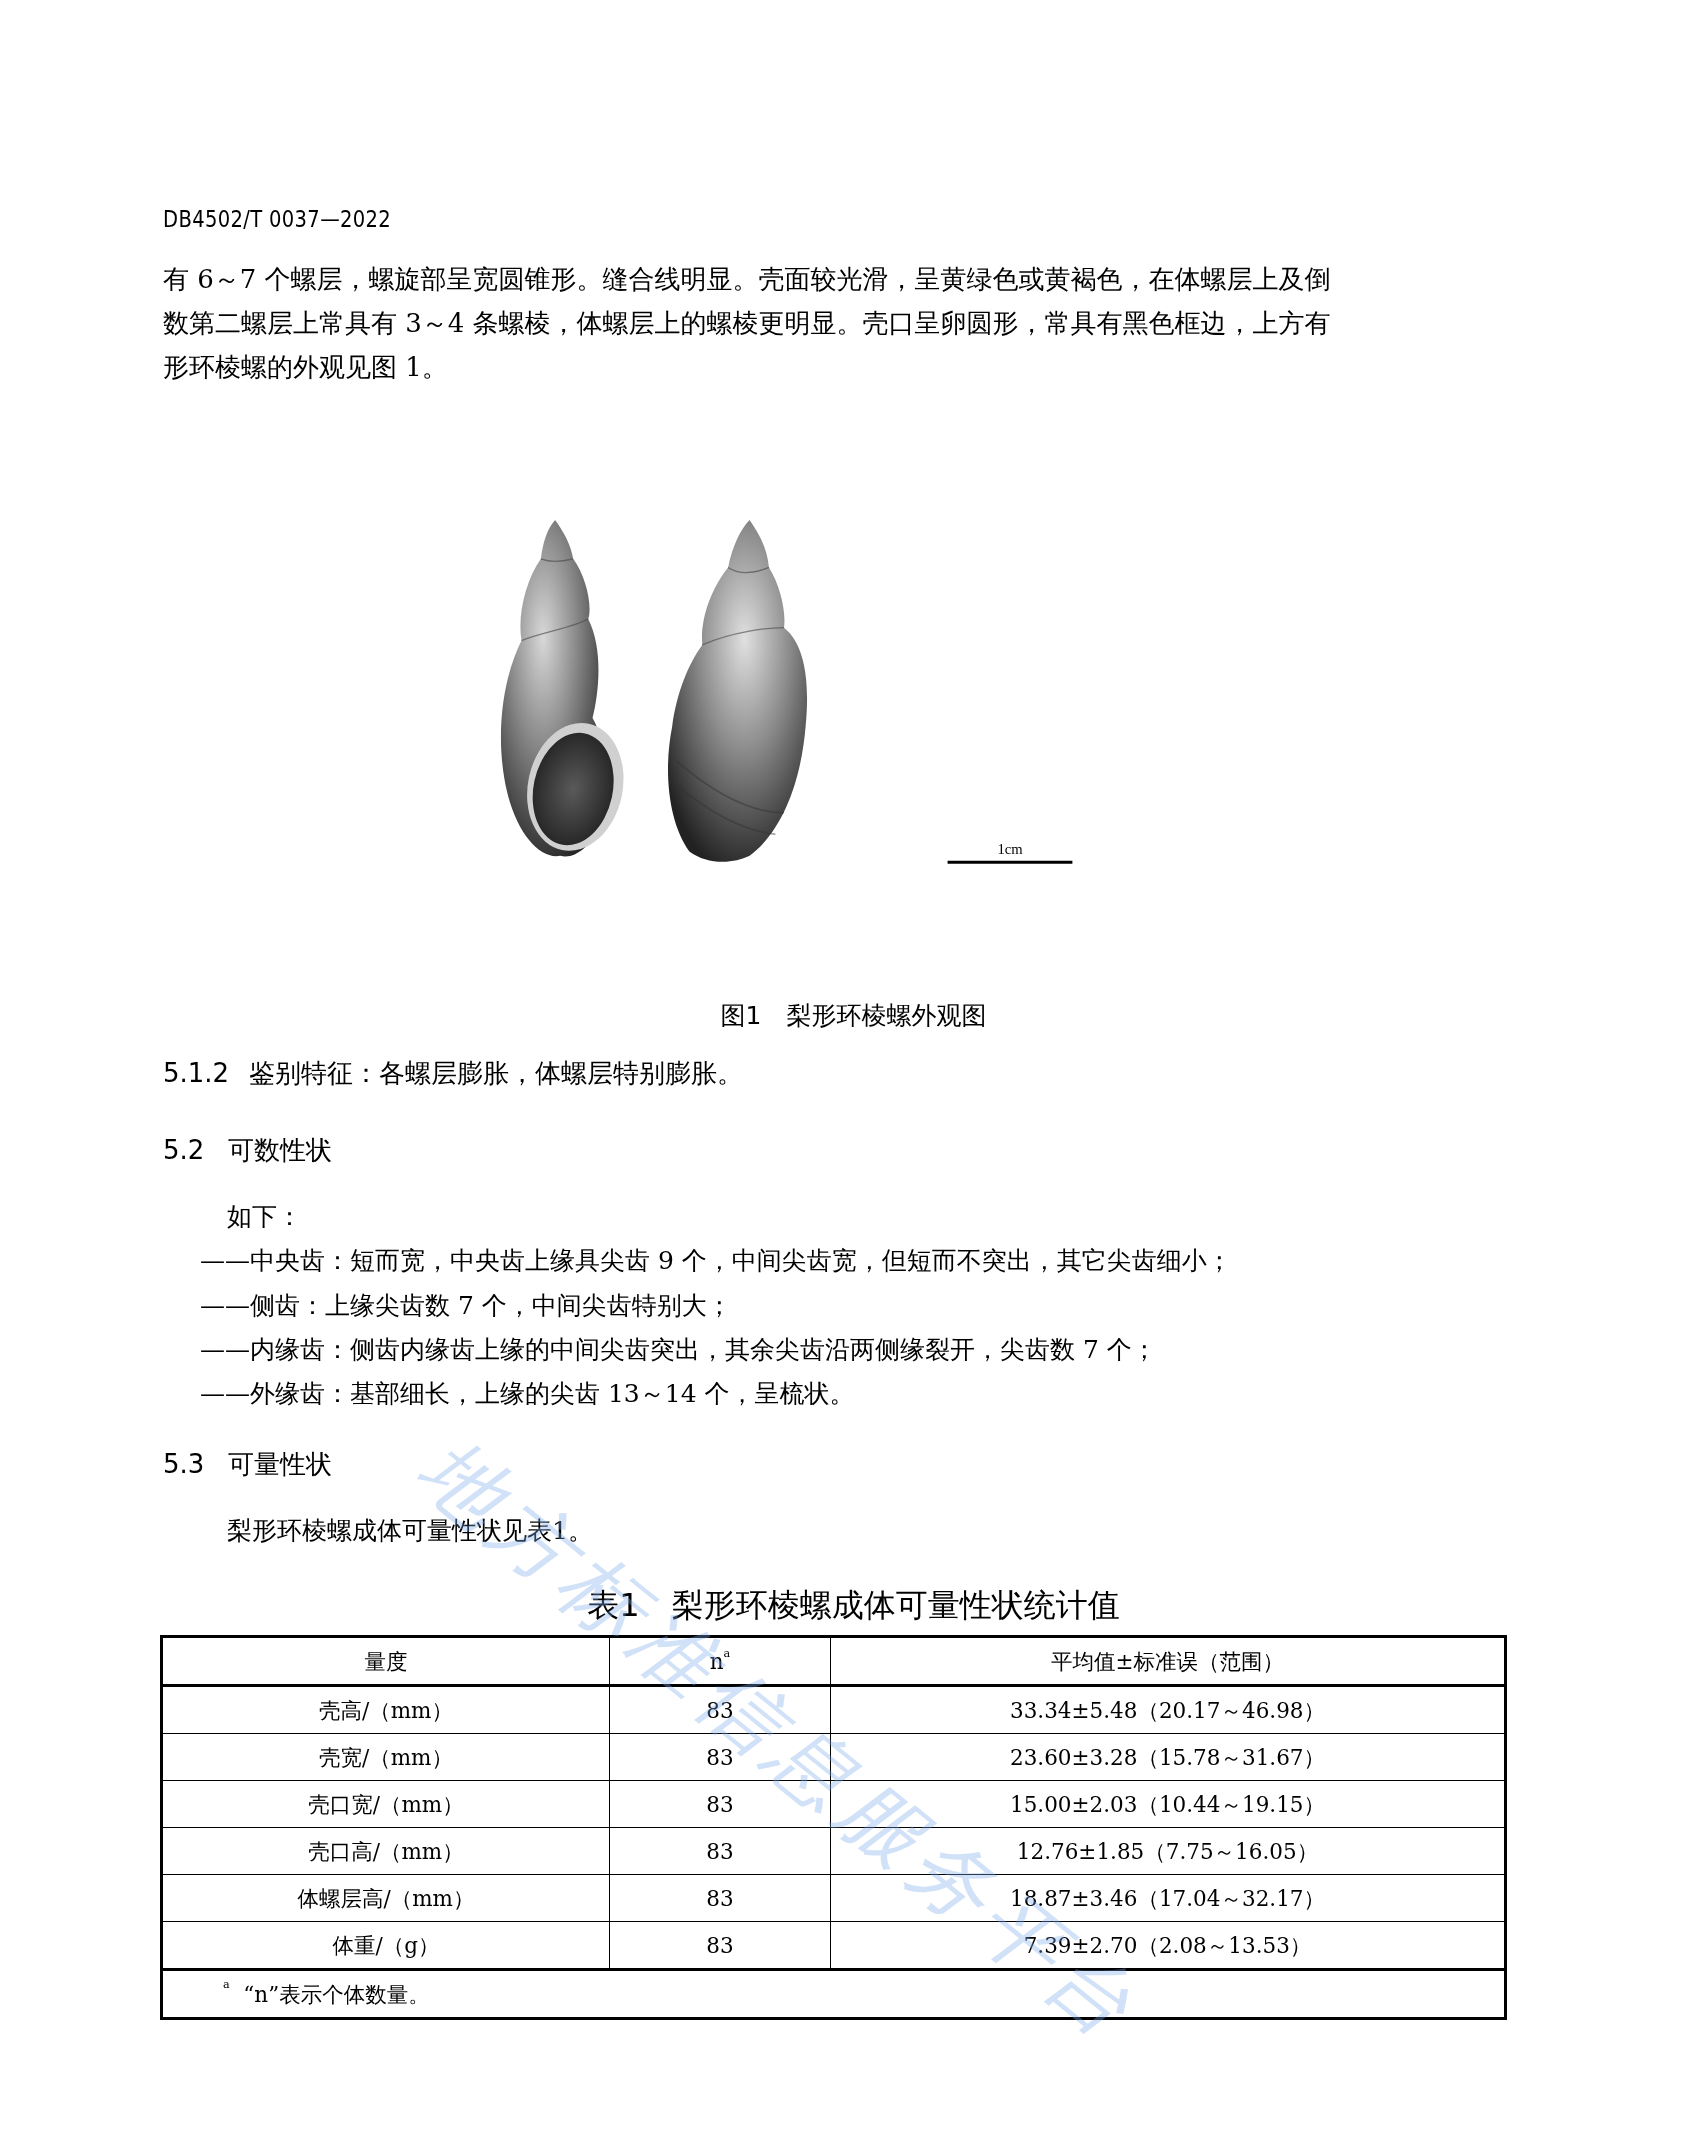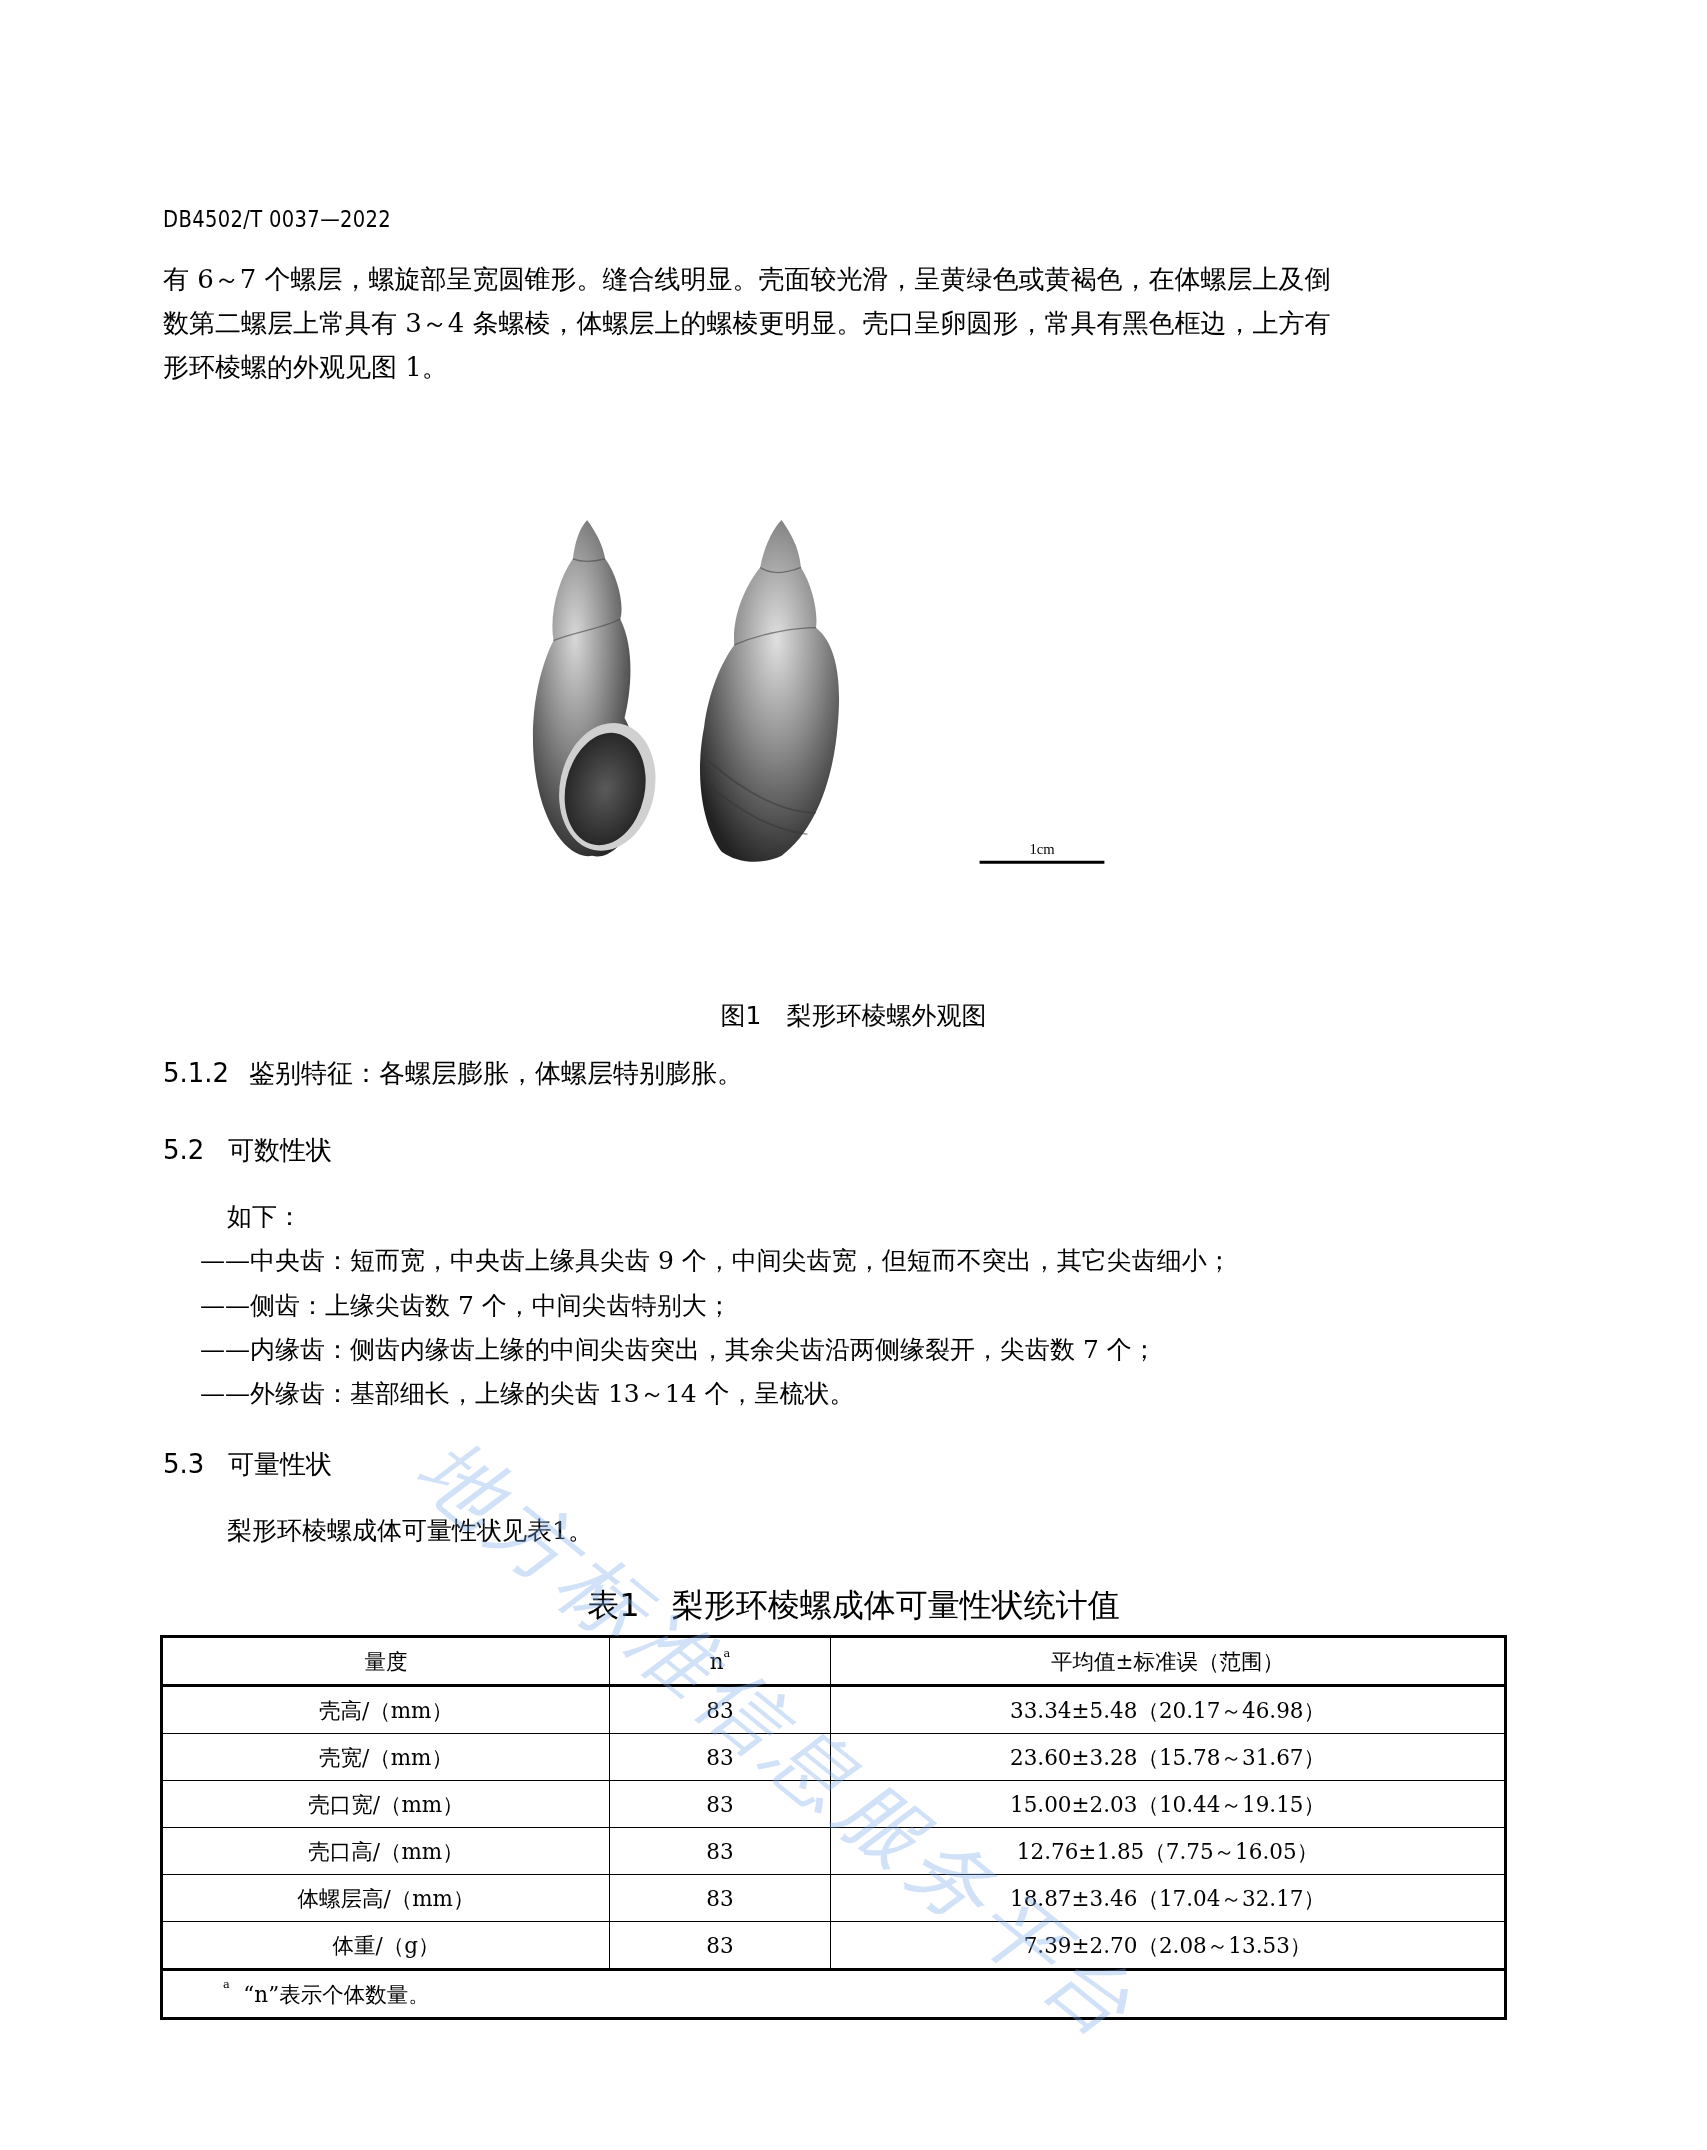--- a/index.html
+++ b/index.html
@@ -4,21 +4,21 @@
 <style>
   html, body { margin: 0; padding: 0; background: #ffffff; }
   body { width: 1707px; height: 2414px; position: relative; overflow: hidden;
          font-family: "DejaVu Serif", "Liberation Serif", serif; color: #000; }
   .abs { position: absolute; }
   .hdr { left: 163px; top: 206px; font-family: "DejaVu Sans", "Liberation Sans", sans-serif;
          font-size: 23px; letter-spacing: 0.4px; transform: scaleX(0.85); transform-origin: left; }
   .para { left: 163px; width: 1346px; top: 257px; font-size: 26px; line-height: 44px;
           text-align: justify; }
   .para .line { display: block; white-space: nowrap; }
-  .figure { left: 532px; top: 520px; width: 581px; height: 409px; }
+  .figure { left: 500px; top: 520px; width: 581px; height: 409px; }
   .fig-caption { left: 0; width: 1707px; top: 999px; text-align: center;
                  font-family: "DejaVu Sans", "Liberation Sans", sans-serif; font-size: 25px; }
   .clause { left: 163px; font-size: 26px; }
   .clause .num { font-family: "DejaVu Sans", "Liberation Sans", sans-serif; display: inline-block; min-width: 86px; }
   .sec { left: 163px; font-family: "DejaVu Sans", "Liberation Sans", sans-serif; font-size: 26px; }
   .sec .num { display: inline-block; min-width: 65px; }
   .body-indent { left: 227px; font-size: 25px; }
   .list-item { left: 200px; font-size: 25px; white-space: nowrap; }
   .tbl-caption { left: 0; width: 1707px; top: 1584px; text-align: center;
                  font-family: "DejaVu Sans", "Liberation Sans", sans-serif; font-size: 32px; }

